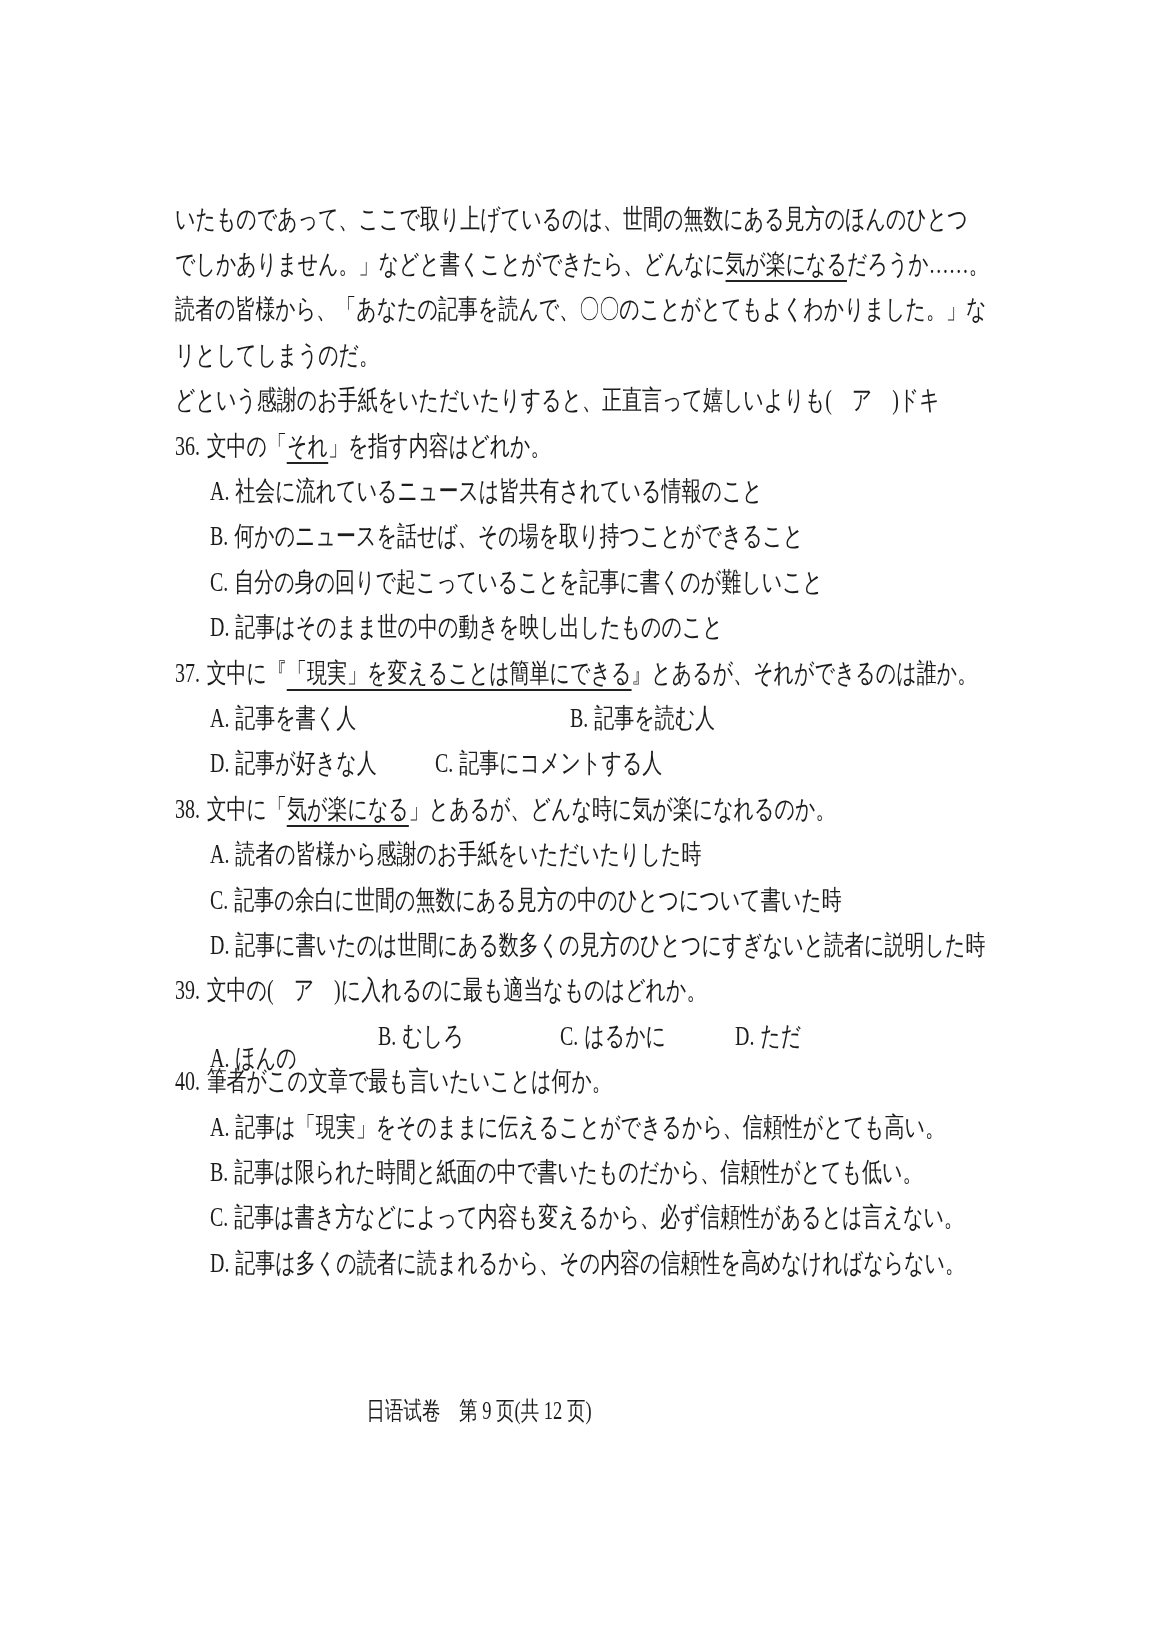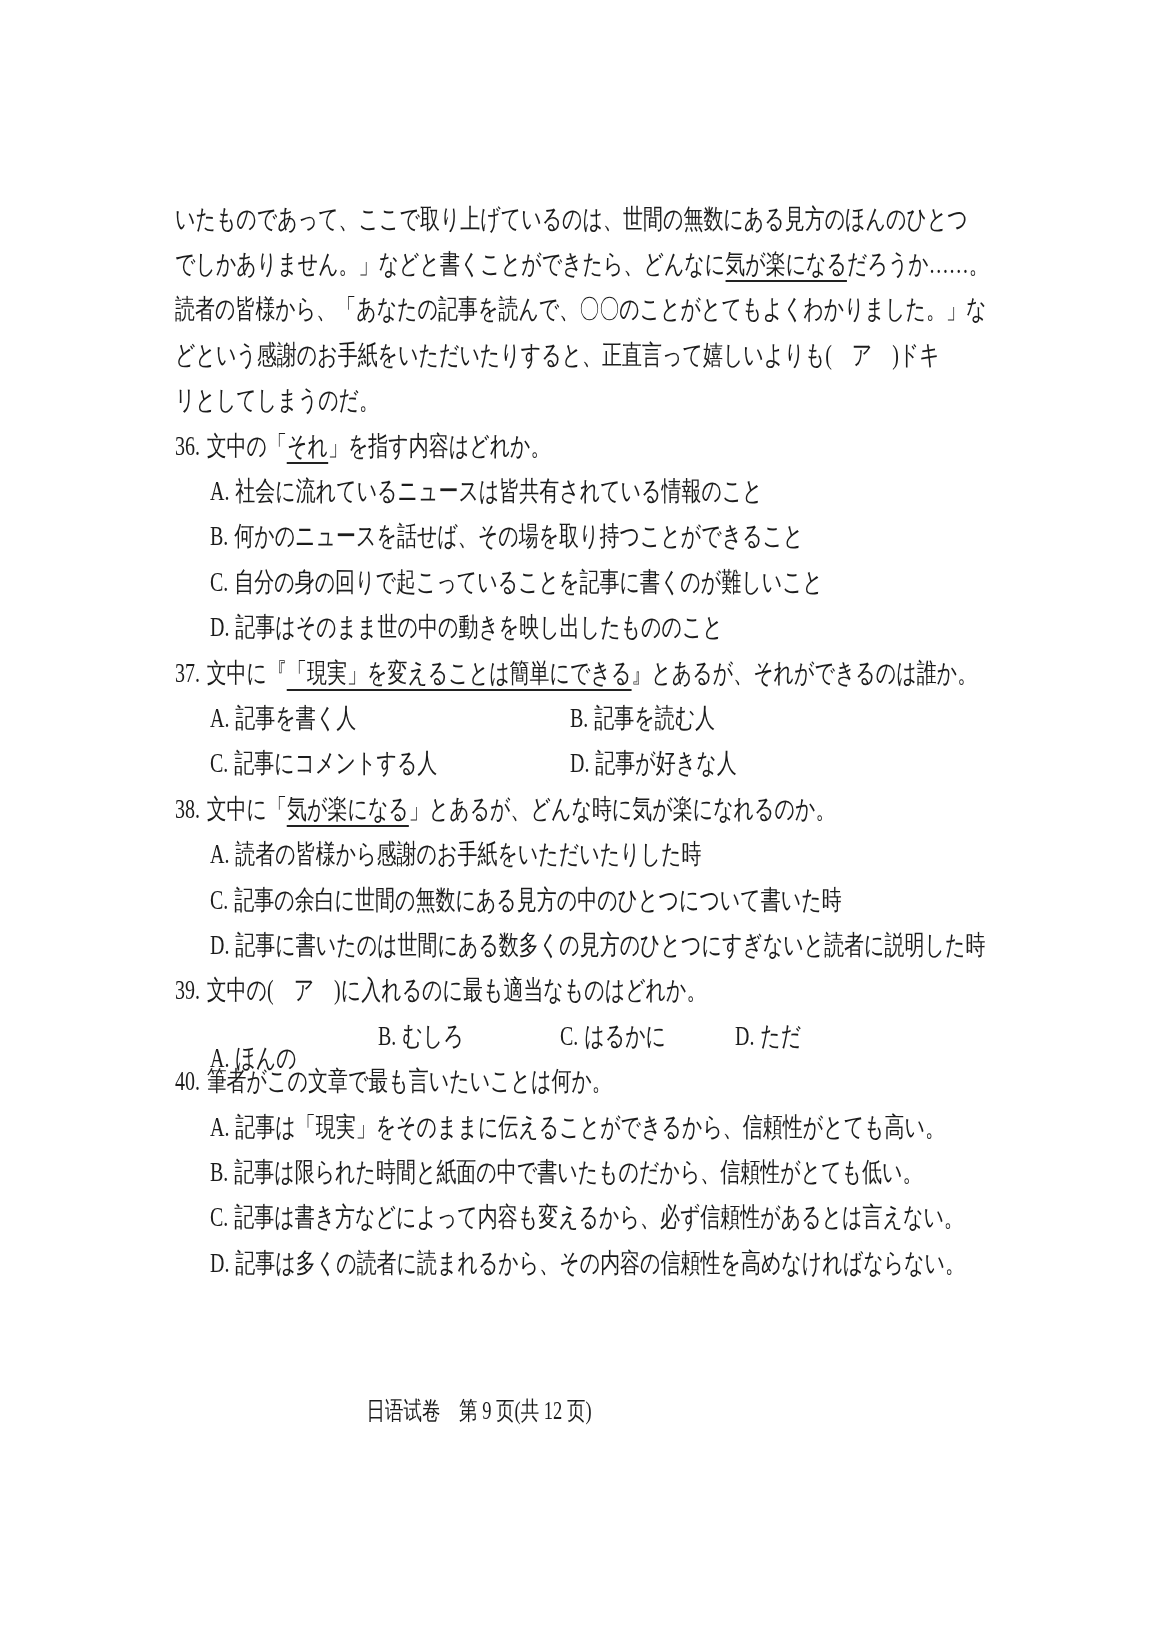--- a/index.html
+++ b/index.html
@@ -71,24 +71,24 @@
     <div class="line">
       <span class="sq"><span>いたものであって、ここで取り上げているのは、世間の無数にある見方のほんのひとつ</span></span>
     </div>
     <div class="line">
       <span class="sq"><span>でしかありません。」などと書くことができたら、どんなに</span><span class="u">気が楽になる</span><span>だろうか……。</span></span>
     </div>
     <div class="line">
       <span class="sq"><span>読者の皆様から、「あなたの記事を読んで、〇〇のことがとてもよくわかりました。」な</span></span>
     </div>
     <div class="line">
-      <span class="sq"><span>どという感謝のお手紙をいただいたりすると、正直言って嬉しいよりも(　ア　)ドキ</span></span>
+      <span class="sq"><span>リとしてしまうのだ。</span></span>
     </div>
     <div class="line">
-      <span class="sq"><span>リとしてしまうのだ。</span></span>
+      <span class="sq"><span>どという感謝のお手紙をいただいたりすると、正直言って嬉しいよりも(　ア　)ドキ</span></span>
     </div>
 
     <div class="line">
       <span class="sq"><span class="qnum">36.</span><span>文中の「</span><span class="u">それ</span><span>」を指す内容はどれか。</span></span>
     </div>
     <div class="line ind">
       <span class="sq"><span class="olabel">A.</span><span>社会に流れているニュースは皆共有されている情報のこと</span></span>
     </div>
     <div class="line ind">
       <span class="sq"><span class="olabel">B.</span><span>何かのニュースを話せば、その場を取り持つことができること</span></span>
@@ -105,25 +105,25 @@
     </div>
     <div class="line ind cols">
       <div class="cell c37a">
         <span class="sq"><span class="olabel">A.</span><span>記事を書く人</span></span>
       </div>
       <div class="cell">
         <span class="sq"><span class="olabel">B.</span><span>記事を読む人</span></span>
       </div>
     </div>
     <div class="line ind cols">
+      <div class="cell">
+        <span class="sq"><span class="olabel">D.</span><span>記事が好きな人</span></span>
+      </div>
       <div class="cell c37a">
         <span class="sq"><span class="olabel">C.</span><span>記事にコメントする人</span></span>
-      </div>
-      <div class="cell">
-        <span class="sq"><span class="olabel">D.</span><span>記事が好きな人</span></span>
       </div>
     </div>
 
     <div class="line">
       <span class="sq"><span class="qnum">38.</span><span>文中に「</span><span class="u">気が楽になる</span><span>」とあるが、どんな時に気が楽になれるのか。</span></span>
     </div>
     <div class="line ind">
       <span class="sq"><span class="olabel">A.</span><span>読者の皆様から感謝のお手紙をいただいたりした時</span></span>
     </div>
     <div class="line ind">

